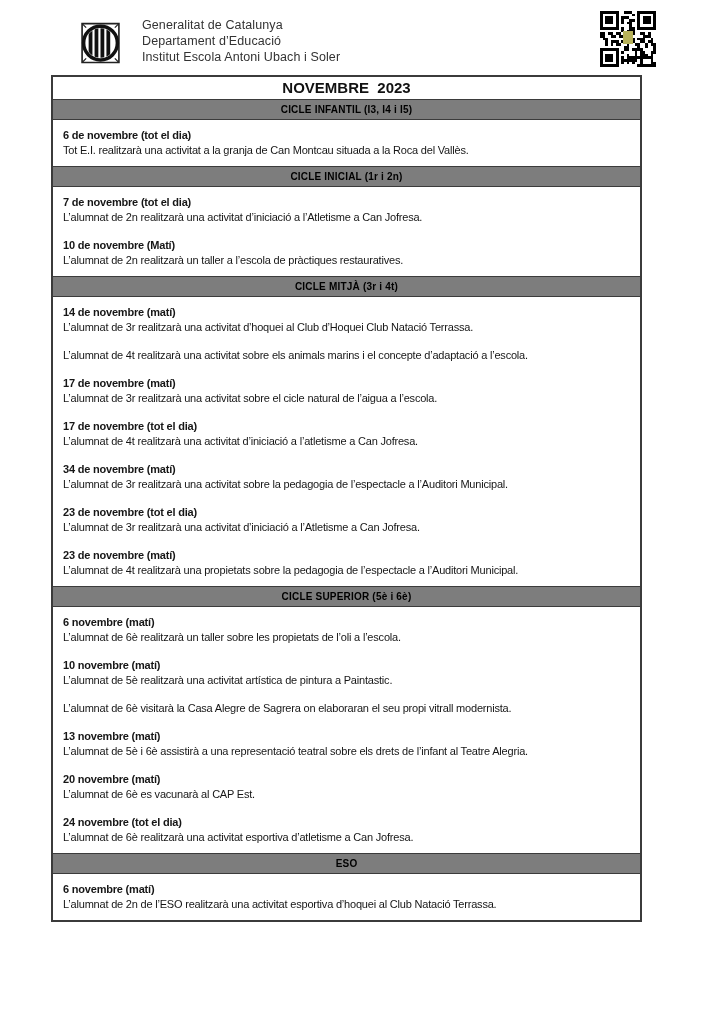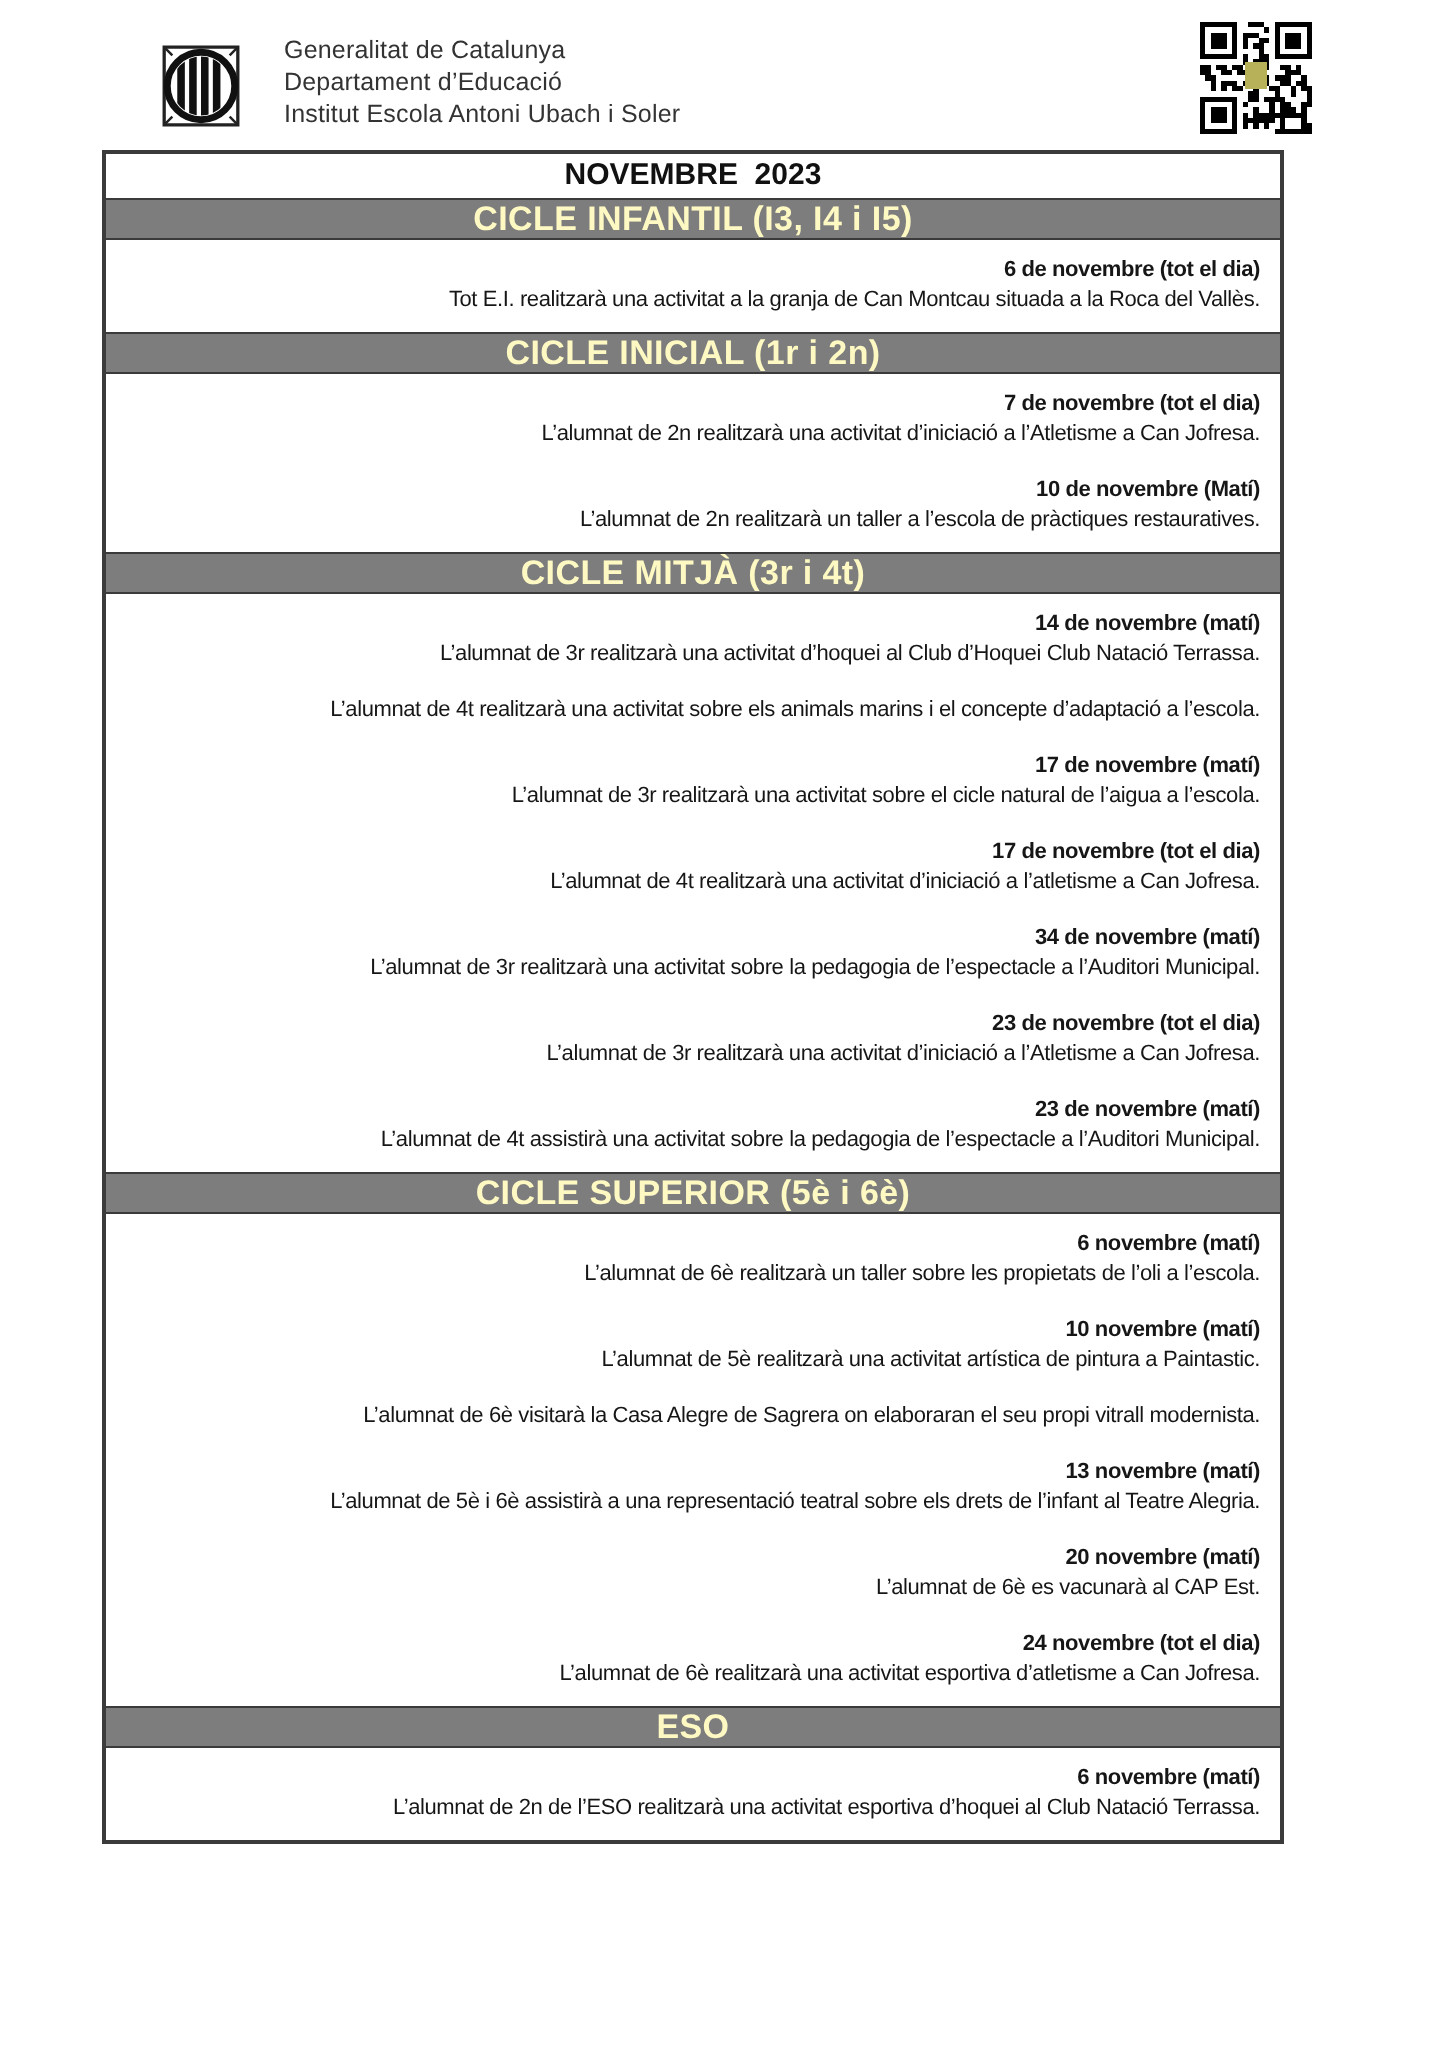--- a/index.html
+++ b/index.html
@@ -43,36 +43,36 @@
     line-height: 16px;
     padding: 3px 0;
     color: #111111;
     white-space: pre;
   }
 
   .bar {
     background: #7d7d7d;
     border-top: 1px solid #3b3b3b;
     border-bottom: 1px solid #3b3b3b;
-    color: #fef9c3;
+    color: #000000;
     font-weight: bold;
-    font-size: 17px;
+    font-size: 10px;
     line-height: 15px;
     text-align: center;
     padding: 2px 0;
     letter-spacing: 0.2px;
   }
 
   .events { padding: 8px 10px; }
 
   .event { margin-bottom: 13px; }
   .event:last-child { margin-bottom: 0; }
 
   .event-date, .event-desc {
-    text-align: right;
+    text-align: left;
     font-size: 11px;
     line-height: 15px;
     color: #161616;
     letter-spacing: -0.2px;
   }
   .event-date { font-weight: bold; }
 </style>
 </head>
 <body>
 
@@ -302,21 +302,21 @@
     <div class="event-desc">L’alumnat de 3r realitzarà una activitat sobre la pedagogia de l’espectacle a l’Auditori Municipal.</div>
   </div>
 
   <div class="event">
     <div class="event-date">23 de novembre (tot el dia)</div>
     <div class="event-desc">L’alumnat de 3r realitzarà una activitat d’iniciació a l’Atletisme a Can Jofresa.</div>
   </div>
 
   <div class="event">
     <div class="event-date">23 de novembre (matí)</div>
-    <div class="event-desc">L’alumnat de 4t assistirà una activitat sobre la pedagogia de l’espectacle a l’Auditori Municipal.</div>
+    <div class="event-desc">L’alumnat de 4t realitzarà una propietats sobre la pedagogia de l’espectacle a l’Auditori Municipal.</div>
   </div>
 </div>
   </section>
 
   <section>
     <div class="bar">CICLE SUPERIOR (5è i 6è)</div>
     <div class="events">
   <div class="event">
     <div class="event-date">6 novembre (matí)</div>
     <div class="event-desc">L’alumnat de 6è realitzarà un taller sobre les propietats de l’oli a l’escola.</div>

